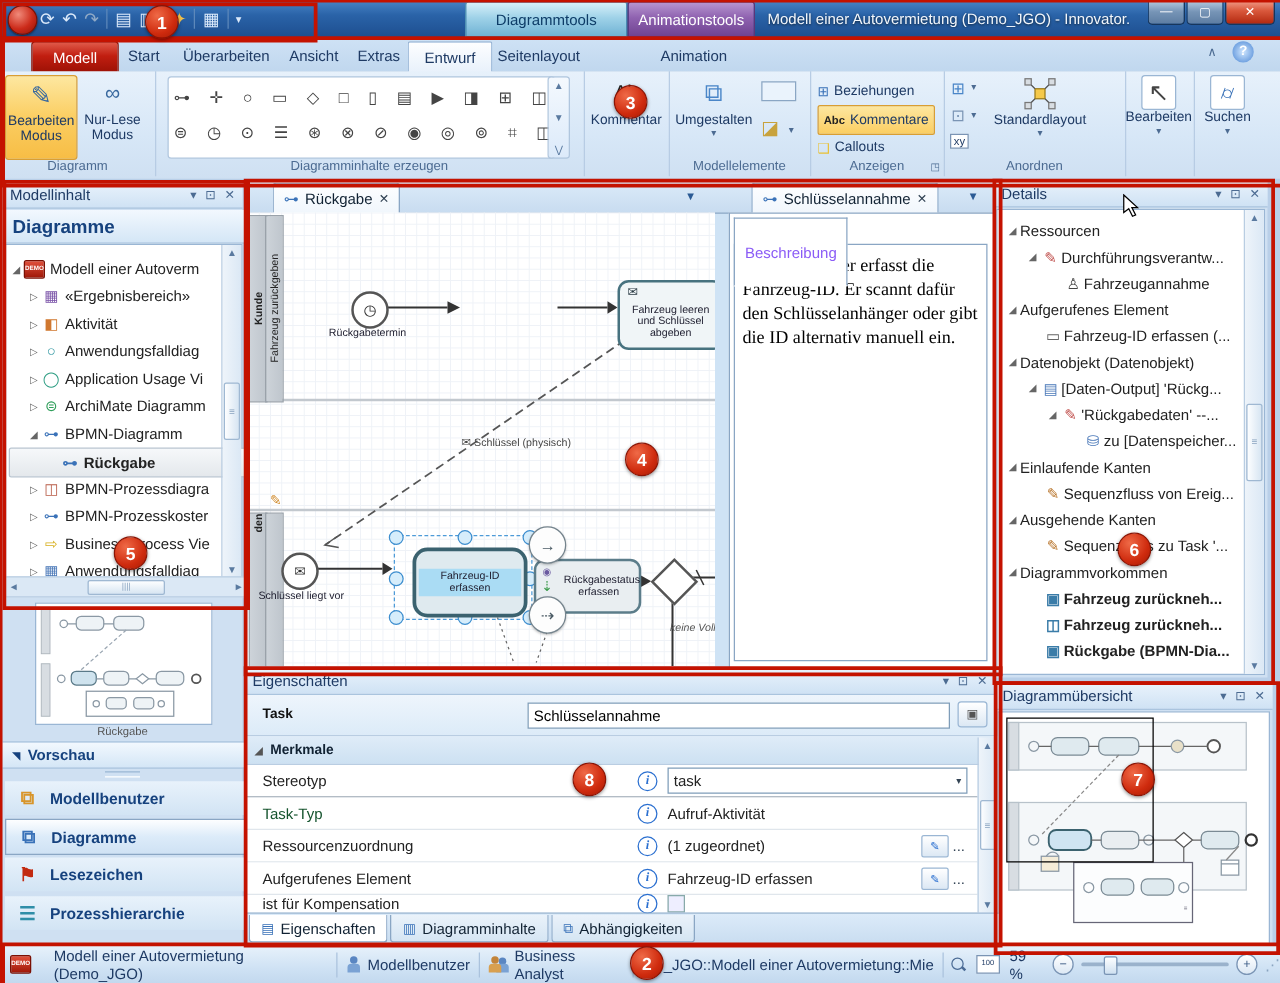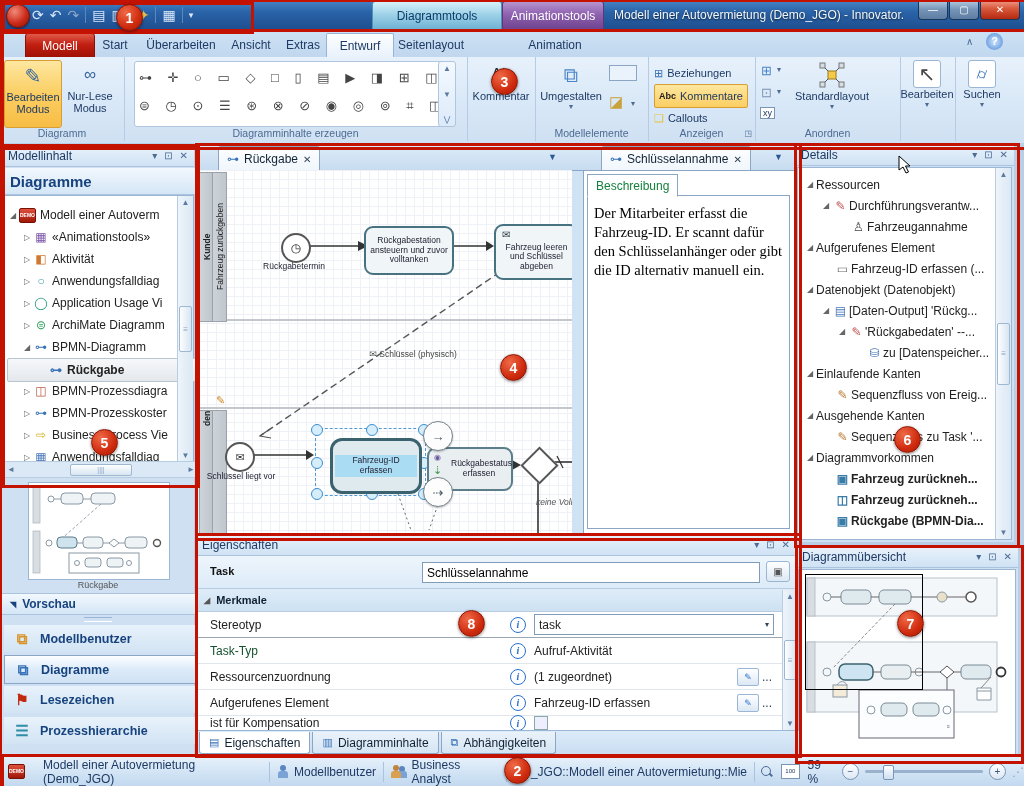--- a/index.html
+++ b/index.html
@@ -114,22 +114,22 @@
   .bpmn-event{position:absolute;width:26px;height:26px;border:2px solid #555;border-radius:50%;
     background:#fff;display:flex;align-items:center;justify-content:center;font-size:12px;color:#333;}
   .nlabel{position:absolute;text-align:center;font-size:8.5px;color:#223;line-height:1.1;}
   .selrect{position:absolute;border:1px dashed #4d9bd8;}
   .handle{position:absolute;width:10px;height:10px;border-radius:50%;background:#d6edfb;border:1.5px solid #3d8ecf;}
   .ctxbtn{position:absolute;width:28px;height:28px;border-radius:50%;background:#fdfdfd;
     border:1.5px solid #75848d;display:flex;align-items:center;justify-content:center;
     color:#4a5a64;font-size:13px;box-shadow:0 1px 2px rgba(0,0,0,.25);}
   .gateway{position:absolute;width:23px;height:23px;border:2px solid #555;background:#fff;transform:rotate(45deg);}
   .descpanel{position:absolute;left:387px;top:26px;width:211px;height:363px;background:#fff;border:1px solid #8aa6c4;}
-  .desctab{position:absolute;left:3px;top:3px;height:21px;padding:0 8px;background:#fff;
-    border:1px solid #8aa6c4;border-bottom:1px solid #fff;display:flex;align-items:center;font-size:12px;color:#15803d;z-index:2;}
+  .desctab{position:absolute;left:3px;top:3px;height:21px;padding:16px 8px;background:#fff;
+    border:1px solid #8aa6c4;border-bottom:1px solid #fff;display:flex;align-items:center;font-size:12px;color:#8b5cf6;z-index:2;}
   .descbody{position:absolute;left:3px;top:24px;right:5px;bottom:5px;border:1px solid #8aa6c4;
     padding:8px 6px;font-family:"Liberation Serif",serif;font-size:14.5px;line-height:1.3;color:#000;}
   
   .details{left:795px;top:144px;width:219px;height:398px;background:#cfe0f2;}
   .detbox{position:absolute;left:2px;top:23px;right:2px;bottom:2px;background:#fff;border:1px solid #9ab6d4;}
   .drow{position:absolute;left:0;height:21px;display:flex;align-items:center;font-size:12px;color:#222;
     white-space:nowrap;overflow:hidden;width:185px;}
   .drow .ic{width:17px;text-align:center;font-size:12px;flex:0 0 17px;}
   
   .overview{left:796px;top:546px;width:222px;height:212px;background:#cfe0f2;}
@@ -345,21 +345,21 @@
 
   <div class="treebox">
     <div class="trow" style="top:8px;padding-left:2px">
       <span class="exp">◢</span>
       <span class="demoicn">DEMO</span>
       <span>Modell einer Autoverm</span>
     </div>
     <div class="trow" style="top:30px;padding-left:16px">
       <span class="exp">▷</span>
       <span class="ticn" style="color:#7a52a8">▦</span>
-      <span>«Animationstools»</span>
+      <span>«Ergebnisbereich»</span>
     </div>
     <div class="trow" style="top:52px;padding-left:16px">
       <span class="exp">▷</span>
       <span class="ticn" style="color:#d07830">◧</span>
       <span>Aktivität</span>
     </div>
     <div class="trow" style="top:74px;padding-left:16px">
       <span class="exp">▷</span>
       <span class="ticn" style="color:#3f9ea8">○</span>
       <span>Anwendungsfalldiag</span>
@@ -516,23 +516,20 @@
       <div class="lanetext" style="font-weight:bold;justify-content:flex-end">den</div>
     </div>
     <div class="lanecol" style="left:14px;top:240px;height:123px"></div>
     <span class="abs" style="left:18px;top:224px;font-size:11px;color:#d08a2a">✎</span>
 
     <div class="bpmn-event" style="left:83px;top:63px">
       <span>◷</span>
     </div>
     <div class="nlabel" style="left:56px;top:92px;width:80px">Rückgabetermin</div>
 
-    <div class="bpmn-task" style="left:166px;top:56px;width:82px;height:41px">
-      <span>Rückgabestation ansteuern und zuvor volltanken</span>
-    </div>
 
     <div class="bpmn-task" style="left:296px;top:54px;width:77px;height:48px;align-items:flex-end">
       <span class="abs" style="left:6px;top:3px;font-size:10px;color:#2a3a44">✉</span>
       <span style="padding-bottom:4px">Fahrzeug leeren und Schlüssel abgeben</span>
     </div>
 
     <div class="nlabel" style="left:150px;top:180px;width:130px;color:#444">
       <span style="font-size:9px">✉ </span>
       <span>Schlüssel (physisch)</span>
     </div>

